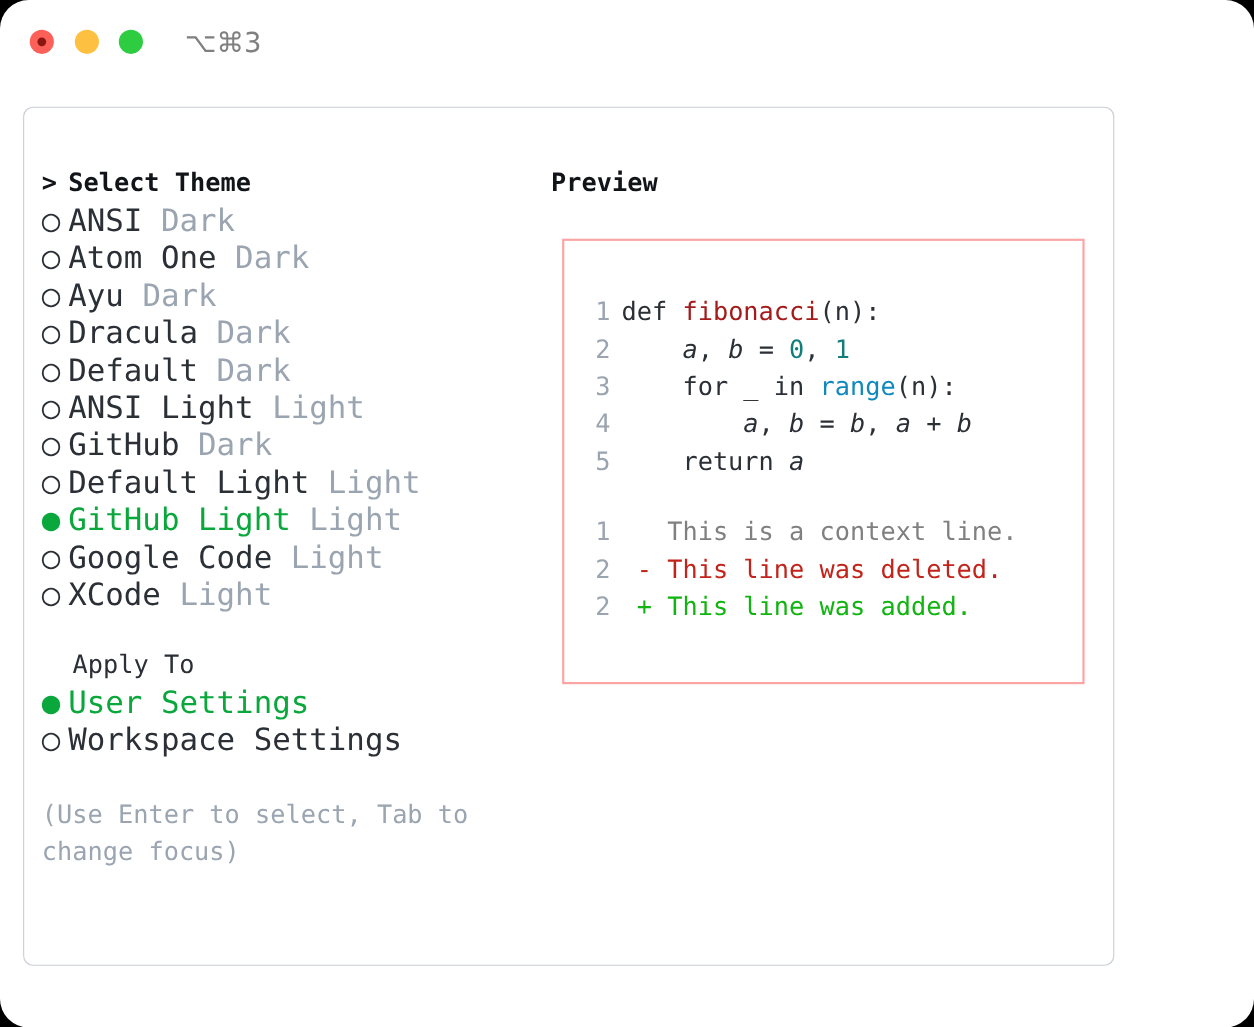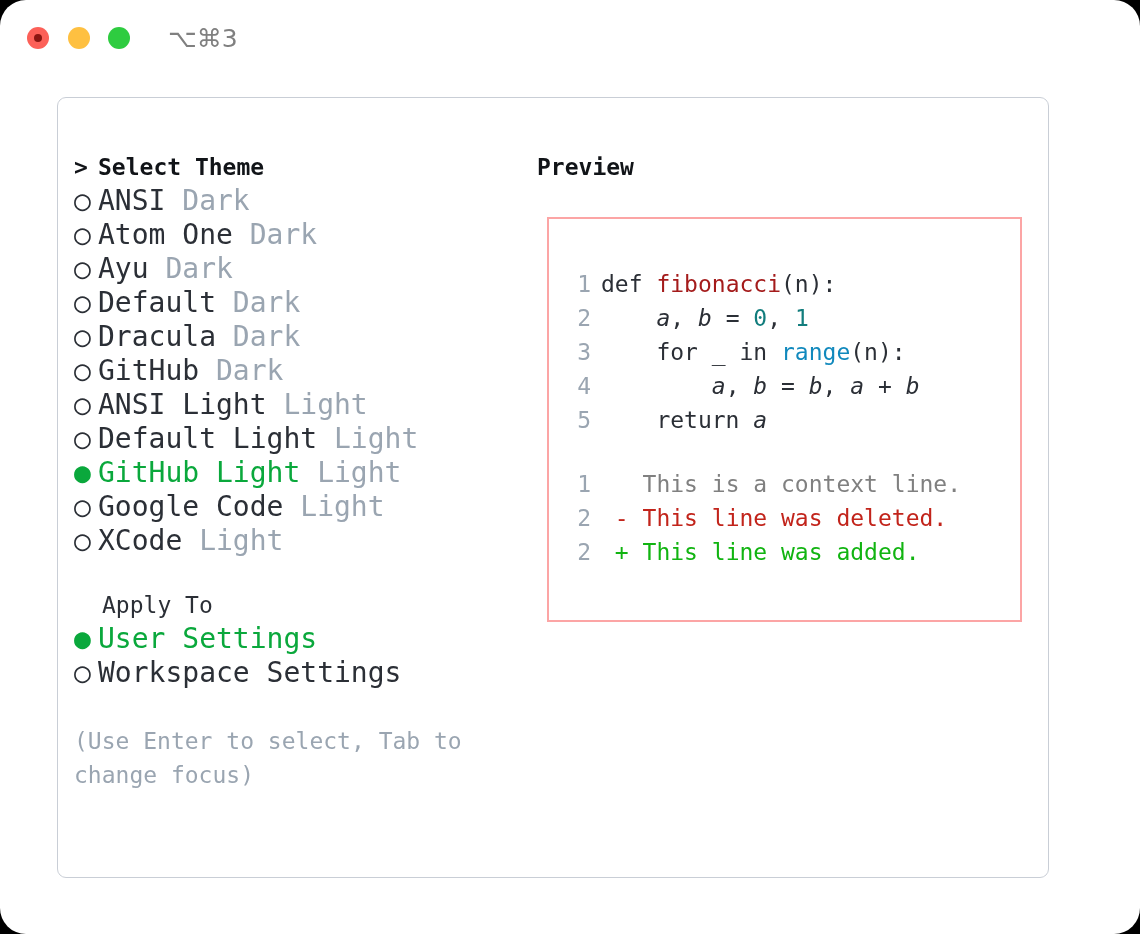--- a/index.html
+++ b/index.html
@@ -65,21 +65,20 @@
   #panel {
     position: absolute;
     left: 21px;
     top: 97px;
     width: 992px;
     height: 781px;
     border: 1px solid #c9ced6;
     border-radius: 9px;
     box-sizing: border-box;
     background: #ffffff;
-    margin-left: 36px;
   }
 
   
   #left-col {
     position: absolute;
     left: 16px;
     top: 52px;
     width: 450px;
   }
 
@@ -201,24 +200,24 @@
     <div id="left-col">
 
       <div class="row head-row">
         <span class="marker">&gt;</span><span>Select Theme</span>
       </div>
 
       <div id="theme-list">
           <div class="row"><span class="marker">○</span><span class="name">ANSI</span><span class="suffix"> Dark</span></div>
           <div class="row"><span class="marker">○</span><span class="name">Atom One</span><span class="suffix"> Dark</span></div>
           <div class="row"><span class="marker">○</span><span class="name">Ayu</span><span class="suffix"> Dark</span></div>
+          <div class="row"><span class="marker">○</span><span class="name">Dracula</span><span class="suffix"> Dark</span></div>
           <div class="row"><span class="marker">○</span><span class="name">Default</span><span class="suffix"> Dark</span></div>
-          <div class="row"><span class="marker">○</span><span class="name">Dracula</span><span class="suffix"> Dark</span></div>
+          <div class="row"><span class="marker">○</span><span class="name">ANSI Light</span><span class="suffix"> Light</span></div>
           <div class="row"><span class="marker">○</span><span class="name">GitHub</span><span class="suffix"> Dark</span></div>
-          <div class="row"><span class="marker">○</span><span class="name">ANSI Light</span><span class="suffix"> Light</span></div>
           <div class="row"><span class="marker">○</span><span class="name">Default Light</span><span class="suffix"> Light</span></div>
           <div class="row"><span class="marker sel">●</span><span class="name sel">GitHub Light</span><span class="suffix"> Light</span></div>
           <div class="row"><span class="marker">○</span><span class="name">Google Code</span><span class="suffix"> Light</span></div>
           <div class="row"><span class="marker">○</span><span class="name">XCode</span><span class="suffix"> Light</span></div>
         </div>
 
       <div class="spacer-sm"></div>
 
       <div class="section-label">Apply To</div>
 

